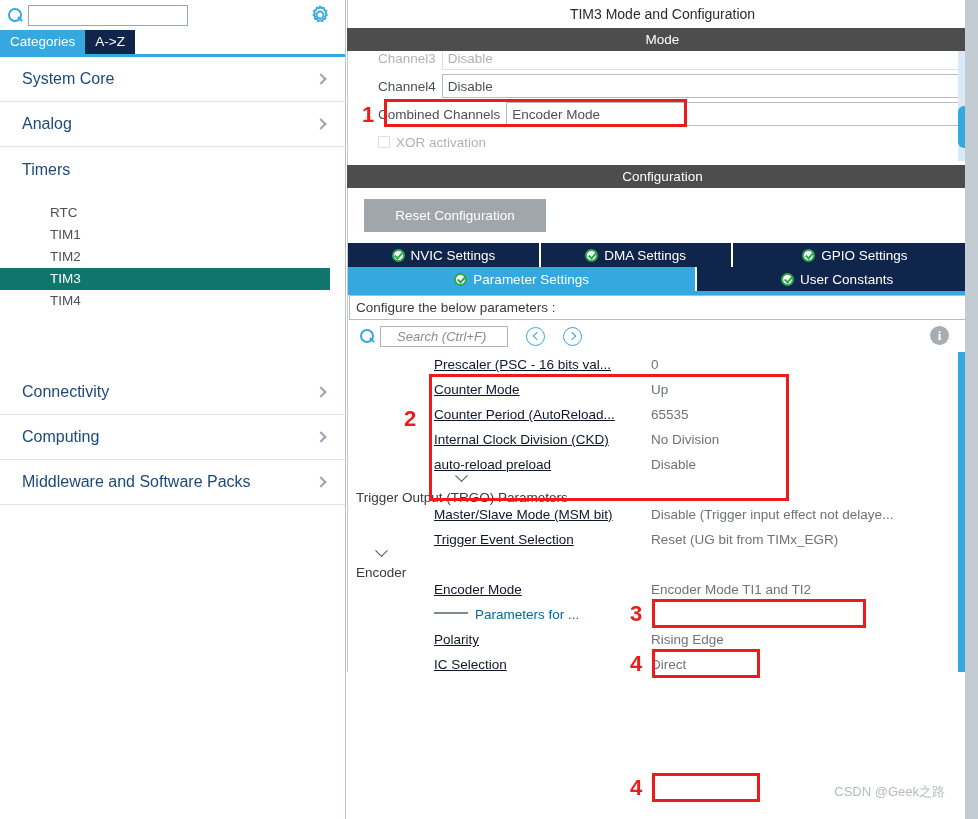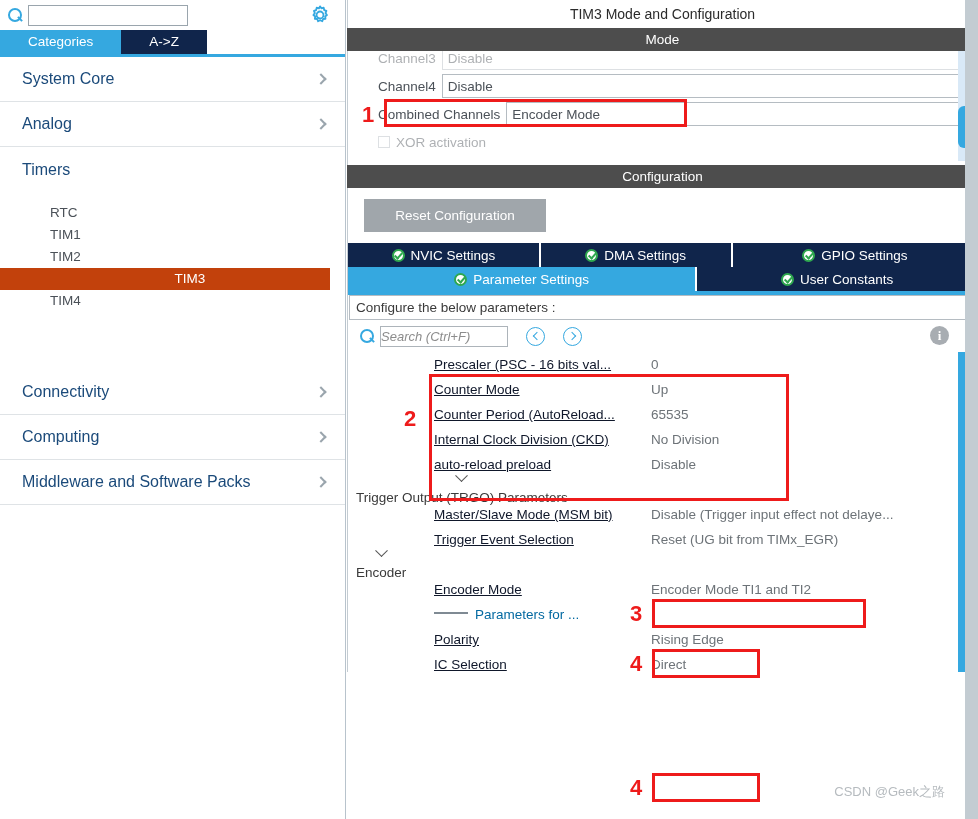--- a/index.html
+++ b/index.html
@@ -74,21 +74,21 @@
   #tab-strip {
     height: 27px;
     display: flex;
     align-items: flex-end;
     background: #ffffff;
     border-bottom: 3px solid #35a8e0;
   }
   .ltab {
     height: 25px;
     line-height: 25px;
-    padding: 0 28px;
+    padding: 0 10px;
     font-size: 13.5px;
     color: #ffffff;
     cursor: pointer;
     white-space: nowrap;
   }
   .ltab.active { background: #35a8e0; }
   .ltab.inactive { background: #10254b; }
 
   .cat-row {
     position: relative;
@@ -119,24 +119,23 @@
   }
   .child-row {
     height: 22px;
     line-height: 22px;
     padding-left: 50px;
     font-size: 13.5px;
     color: #4b5158;
     cursor: pointer;
   }
   .child-row.selected {
-    background: #c2410c;
+    background: #0f766e;
     color: #ffffff;
     margin-right: 15px;
-    text-align: center;
   }
   #timers-spacer { height: 52px; }
 
   
   #right-panel {
     position: absolute;
     left: 347px; top: 0;
     width: 631px; height: 819px;
     background: #ffffff;
   }
@@ -307,21 +306,21 @@
     background: #ffffff;
     position: relative;
   }
   #param-search-input {
     width: 128px; height: 21px;
     border: 1px solid #adb4ba;
     font-family: "Liberation Sans", sans-serif;
     font-style: italic;
     font-size: 13px;
     color: #8c8c8c;
-    padding-left: 0;
+    padding-left: 16px;
     outline: none;
     background: #ffffff;
   }
   #param-search-input::placeholder { color: #8c8c8c; font-style: italic; }
   .round-nav {
     width: 19px; height: 19px;
     margin-left: 18px;
     border: 1.5px solid #35a8e0;
     border-radius: 50%;
     position: relative;

